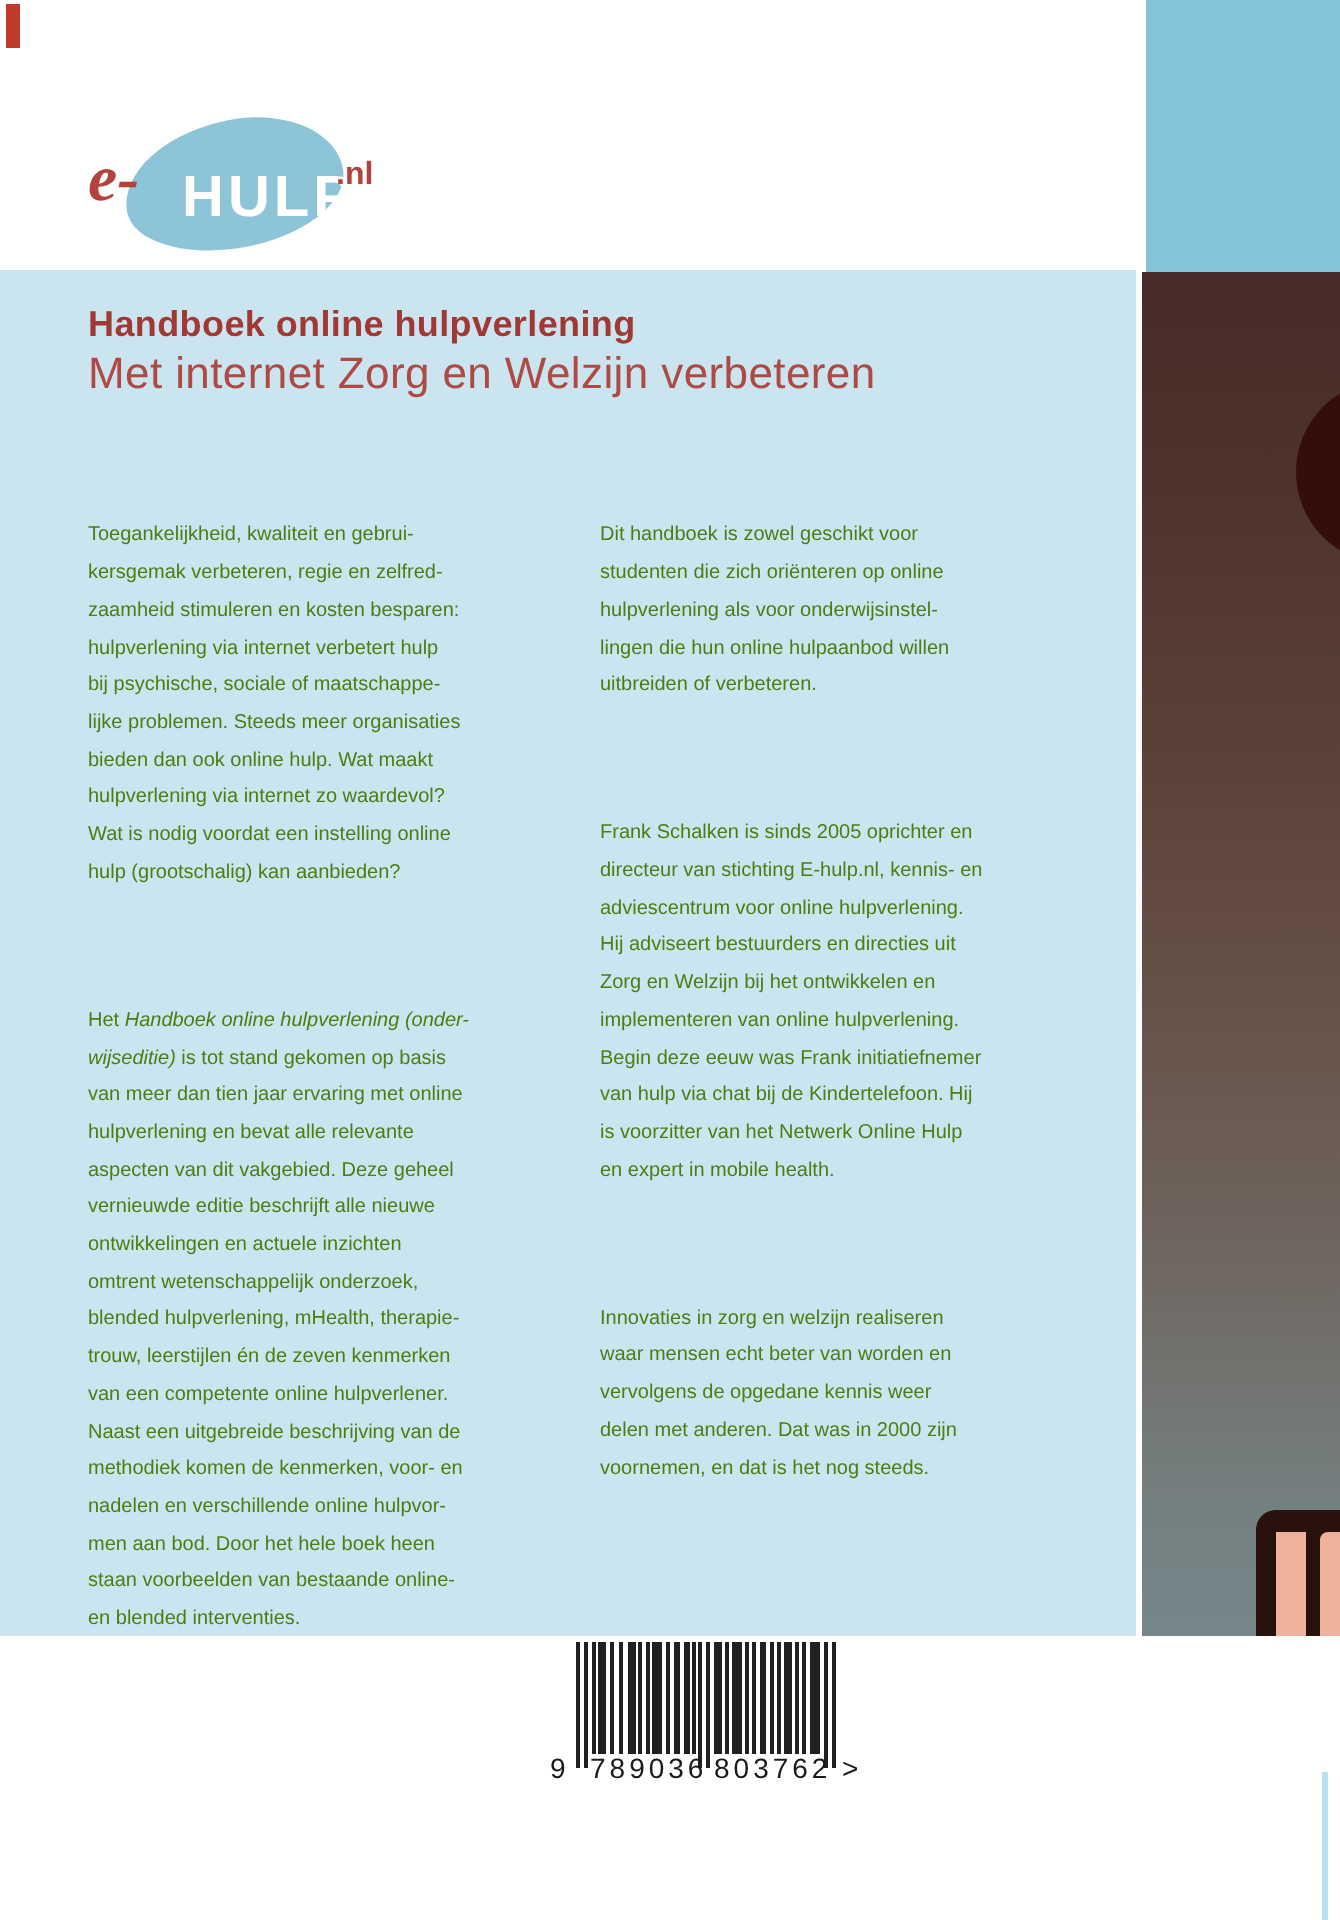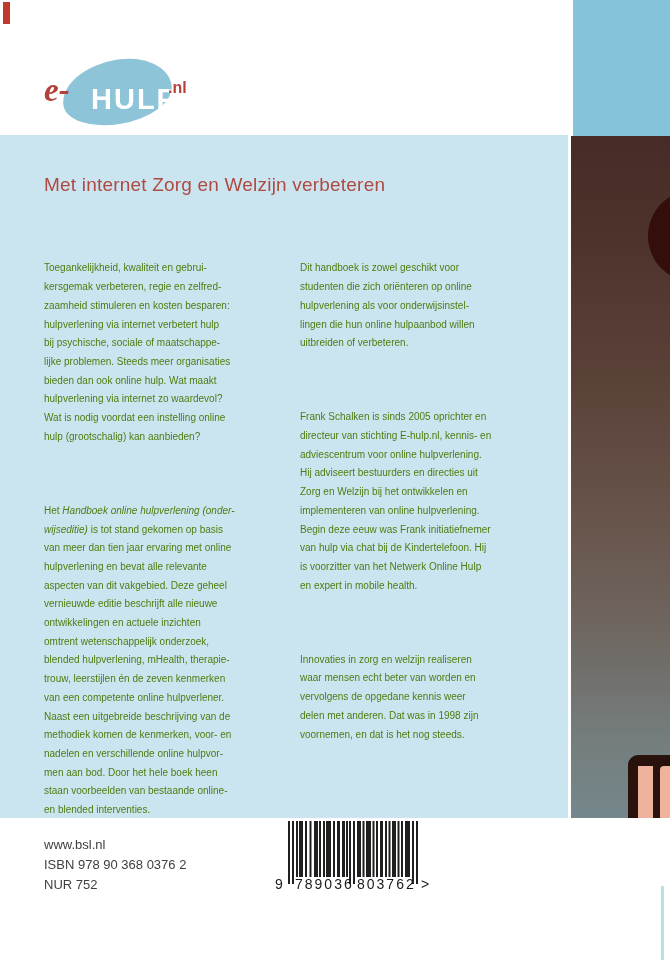--- a/index.html
+++ b/index.html
@@ -16,21 +16,21 @@
   .logo-e{position:absolute;left:44px;top:72px;font-family:"Liberation Serif",serif;
           font-style:italic;font-weight:700;font-size:33px;color:#b5413c;}
   .logo-hulp{position:absolute;left:91px;top:83px;font-weight:700;font-size:29px;color:#ffffff;
              letter-spacing:2px;}
   .logo-nl{position:absolute;left:168px;top:79px;font-weight:700;font-size:16px;color:#b5413c;}
 
   
   .blue-panel{position:absolute;left:0;top:135px;width:568px;height:683px;background:#cbe5f0;}
   .title{position:absolute;left:44px;top:17px;font-size:18px;font-weight:700;color:#a23834;
          letter-spacing:0.2px;}
-  .subtitle{position:absolute;left:44px;top:39px;font-size:19px;font-weight:400;color:#af4a42;
+  .subtitle{position:absolute;left:44px;top:39px;font-size:22px;font-weight:400;color:#af4a42;
             letter-spacing:0.2px;}
   .col{position:absolute;top:87px;font-size:10px;line-height:18.7px;color:#4d7c0f;
        white-space:pre;}
   .col p{margin:0 0 18px 0;}
   .col-left{left:44px;width:252px;}
   .col-right{left:300px;width:256px;}
   .it{font-style:italic;}
 
   
   .strip-top{position:absolute;left:573px;top:0;width:97px;height:136px;background:#84c3da;}
@@ -66,20 +66,21 @@
   <div class="corner-mark"></div>
 
   <div class="logo">
     <div class="logo-oval"></div>
     <span class="logo-e">e-</span>
     <span class="logo-hulp">HULP</span>
     <span class="logo-nl">.nl</span>
   </div>
 
   <div class="blue-panel">
+    <div class="title">Handboek online hulpverlening</div>
     <div class="subtitle">Met internet Zorg en Welzijn verbeteren</div>
 
     <div class="col col-left">
       <p>Toegankelijkheid, kwaliteit en gebrui-
 kersgemak verbeteren, regie en zelfred-
 zaamheid stimuleren en kosten besparen:
 hulpverlening via internet verbetert hulp
 bij psychische, sociale of maatschappe-
 lijke problemen. Steeds meer organisaties
 bieden dan ook online hulp. Wat maakt
@@ -117,41 +118,36 @@
 Hij adviseert bestuurders en directies uit
 Zorg en Welzijn bij het ontwikkelen en
 implementeren van online hulpverlening.
 Begin deze eeuw was Frank initiatiefnemer
 van hulp via chat bij de Kindertelefoon. Hij
 is voorzitter van het Netwerk Online Hulp
 en expert in mobile health.</p>
       <p>Innovaties in zorg en welzijn realiseren
 waar mensen echt beter van worden en
 vervolgens de opgedane kennis weer
-delen met anderen. Dat was in 1998 zijn
+delen met anderen. Dat was in 2000 zijn
 voornemen, en dat is het nog steeds.</p>
     </div>
   </div>
 
   <div class="strip-top"></div>
 
   <div class="cover-edge">
     <div class="cover-circle"></div>
     <div class="cover-letter">
       <div class="bar bar1"></div>
       <div class="bar bar2"></div>
     </div>
   </div>
   <div class="edge-line"></div>
 
-  <div class="footer">
-    <div>www.bsl.nl</div>
-    <div>ISBN 978 90 368 0376 2</div>
-    <div>NUR 752</div>
-  </div>
 
   <div class="barcode">
     <svg width="130" height="63" viewBox="0 0 130 63">
       <rect class="bar-g" x="0" y="0" width="2" height="63"></rect>
       <rect class="bar-g" x="4" y="0" width="2" height="63"></rect>
       <rect class="bar-d" x="8" y="0" width="2" height="56"></rect>
       <rect class="bar-d" x="11" y="0" width="4" height="56"></rect>
       <rect class="bar-d" x="17" y="0" width="2" height="56"></rect>
       <rect class="bar-d" x="21.5" y="0" width="2" height="56"></rect>
       <rect class="bar-d" x="26" y="0" width="4" height="56"></rect>

